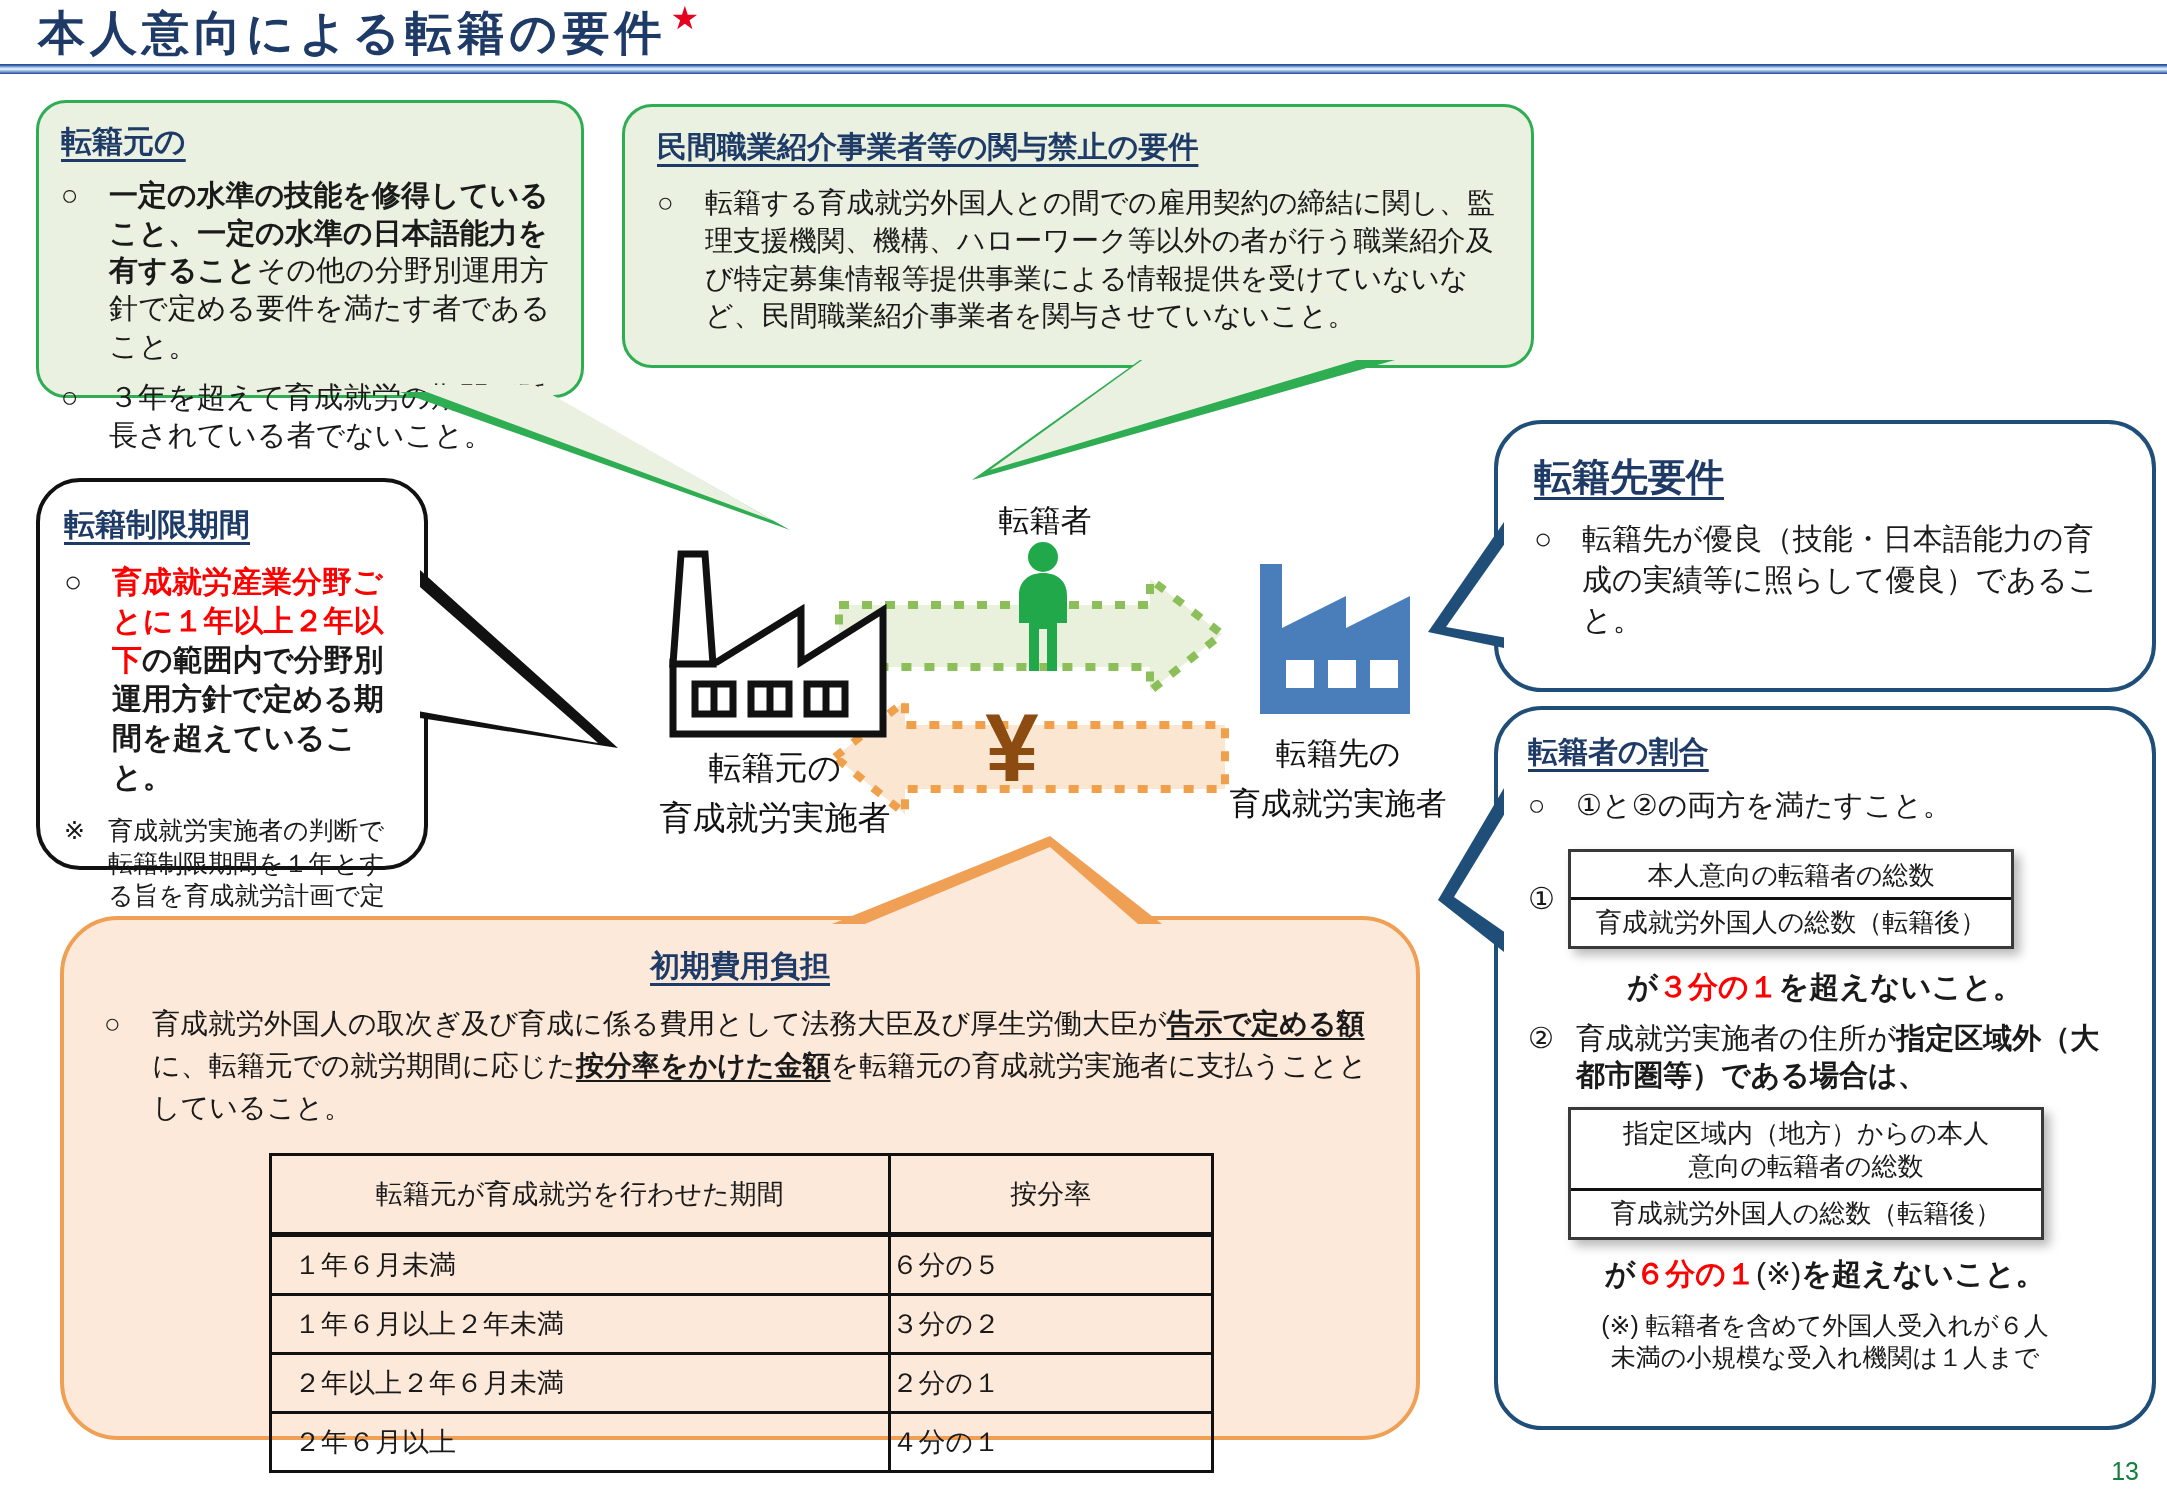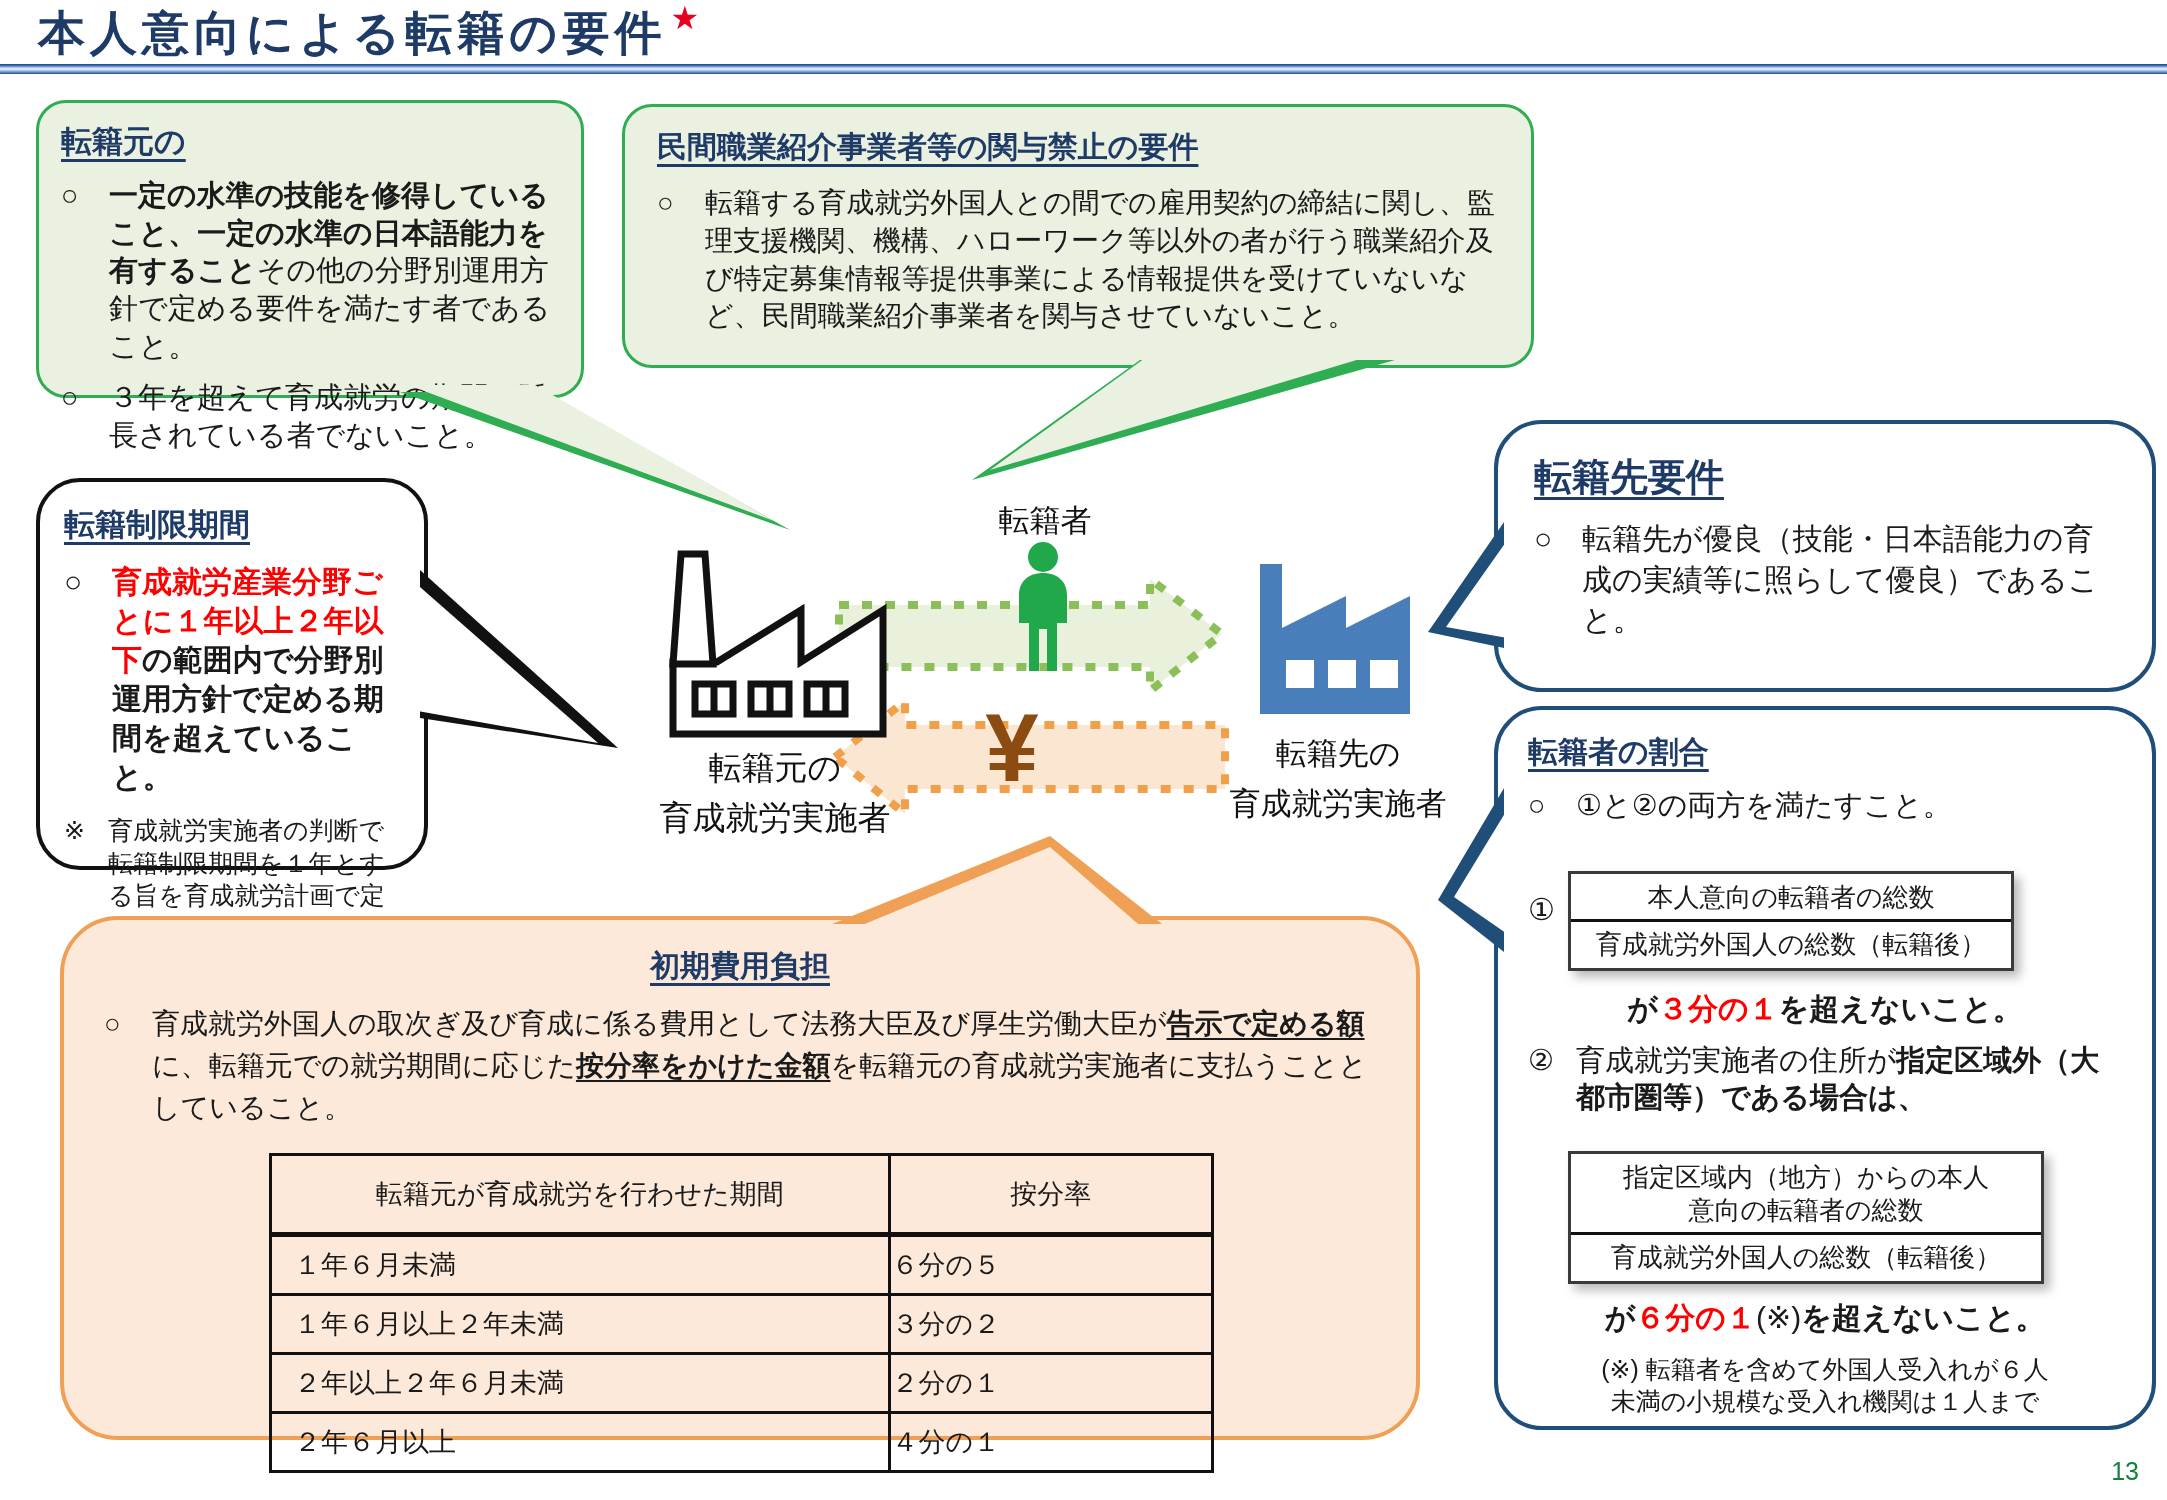--- a/index.html
+++ b/index.html
@@ -36,21 +36,21 @@
   #restriction-box .note{font-size:25px;line-height:1.3;font-weight:400;}
   #destination-box{left:1494px;top:420px;width:662px;height:272px;padding:28px 36px;}
   #destination-box .body{font-size:30px;line-height:1.35;}
   #ratio-box{left:1494px;top:706px;width:662px;height:724px;padding:22px 30px;}
   #ratio-box .body{font-size:29px;line-height:1.3;}
   #cost-box{left:60px;top:916px;width:1360px;height:524px;padding:26px 40px;}
   #cost-box .body{font-size:28px;line-height:1.5;}
   
   .frac-row{display:flex;align-items:center;}
   .frac-label{flex:0 0 40px;font-size:30px;}
-  .frac-box{background:#fff;border:3px solid #3a3a3a;box-shadow:6px 6px 10px rgba(0,0,0,.28);text-align:center;font-size:26px;line-height:1.25;margin-top:22px;}
+  .frac-box{background:#fff;border:3px solid #3a3a3a;box-shadow:6px 6px 10px rgba(0,0,0,.28);text-align:center;font-size:26px;line-height:1.25;}
   .frac-top{border-bottom:3px solid #111;padding:7px 14px 6px 14px;}
   .frac-bottom{padding:6px 10px 7px 10px;}
   .cond{font-weight:700;font-size:30px;text-align:center;}
   .footnote{font-size:25px;line-height:1.3;text-align:center;}
   
   .cost-table{border-collapse:collapse;margin:24px 0 0 165px;width:945px;font-size:27px;}
   .cost-table th,.cost-table td{border:3px solid #111;}
   .cost-table th{height:74px;font-weight:400;text-align:center;}
   .cost-table thead th{border-bottom:5px solid #111;}
   .cost-table td{height:54px;}

